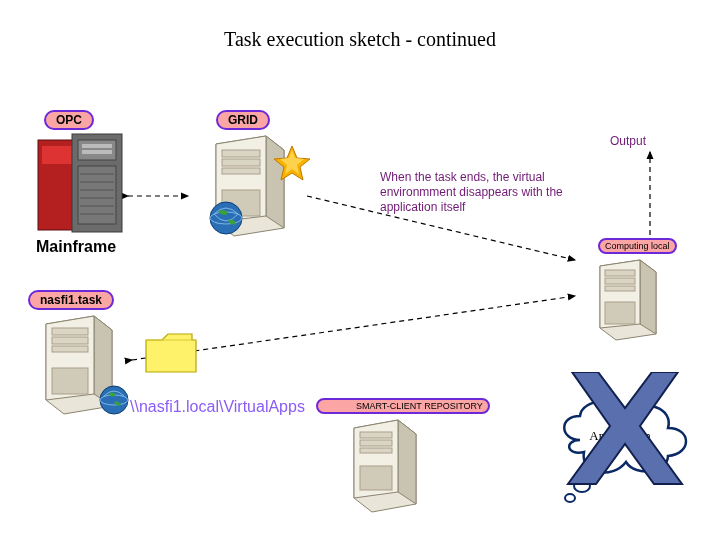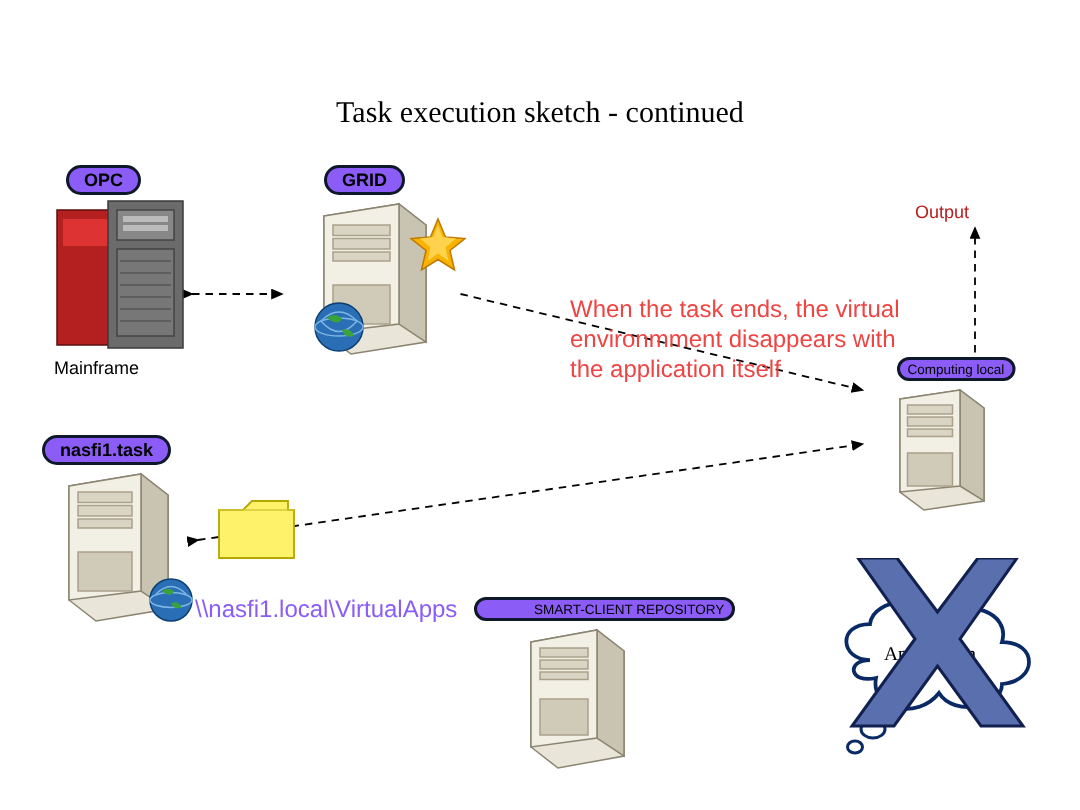--- a/index.html
+++ b/index.html
@@ -14,66 +14,64 @@
   }
   .title {
     position: absolute;
     top: 28px;
     left: 0;
     width: 100%;
     text-align: center;
     font-family: "Times New Roman", serif;
     font-size: 20px;
     color: #000;
-    margin-top: 36px;
   }
   .node-label {
-    border: 2px solid #0f172a;
+    border: 2px solid #6d28d9;
     border-radius: 10px;
-    background: #8b5cf6;
+    background: #fca5a5;
     padding: 1px 10px;
     font-size: 12px;
     font-weight: bold;
     text-align: center;
     position: absolute;
     white-space: nowrap;
   }
   .node-label.small {
     font-size: 9px;
     padding: 1px 5px;
     font-weight: normal;
   }
   .caption {
     position: absolute;
-    font-size: 12px;
-    font-weight: normal;
+    font-size: 16px;
+    font-weight: bold;
     color: #000;
   }
   .server {
     position: absolute;
   }
   .mainframe {
     position: absolute;
   }
   .folder-icon {
     position: absolute;
   }
   .explanation {
-    position: absolute;
-    font-family: "Comic Sans MS", cursive, sans-serif;
-    font-size: 16px;
-    line-height: 1.25;
-    color: #ef4444;
-    margin-top: 27px;
-  }
-  .output-label {
     position: absolute;
     font-family: "Comic Sans MS", cursive, sans-serif;
     font-size: 12px;
-    color: #b91c1c;
+    line-height: 1.25;
+    color: #701a75;
+  }
+  .output-label {
+    position: absolute;
+    font-family: "Comic Sans MS", cursive, sans-serif;
+    font-size: 12px;
+    color: #701a75;
   }
   .path-text {
     position: absolute;
     font-family: Liberation Sans, sans-serif;
     font-size: 16px;
     color: #8b5cf6;
     width: 170px;
   }
   .cloud {
     position: absolute;

